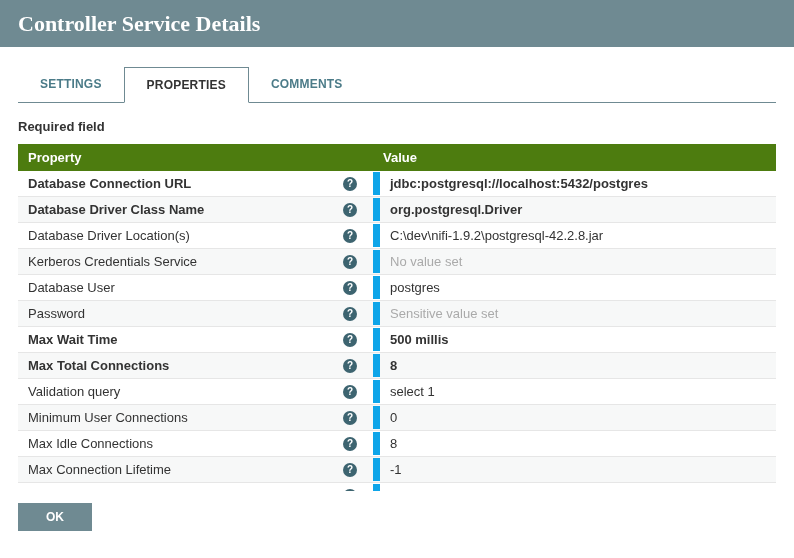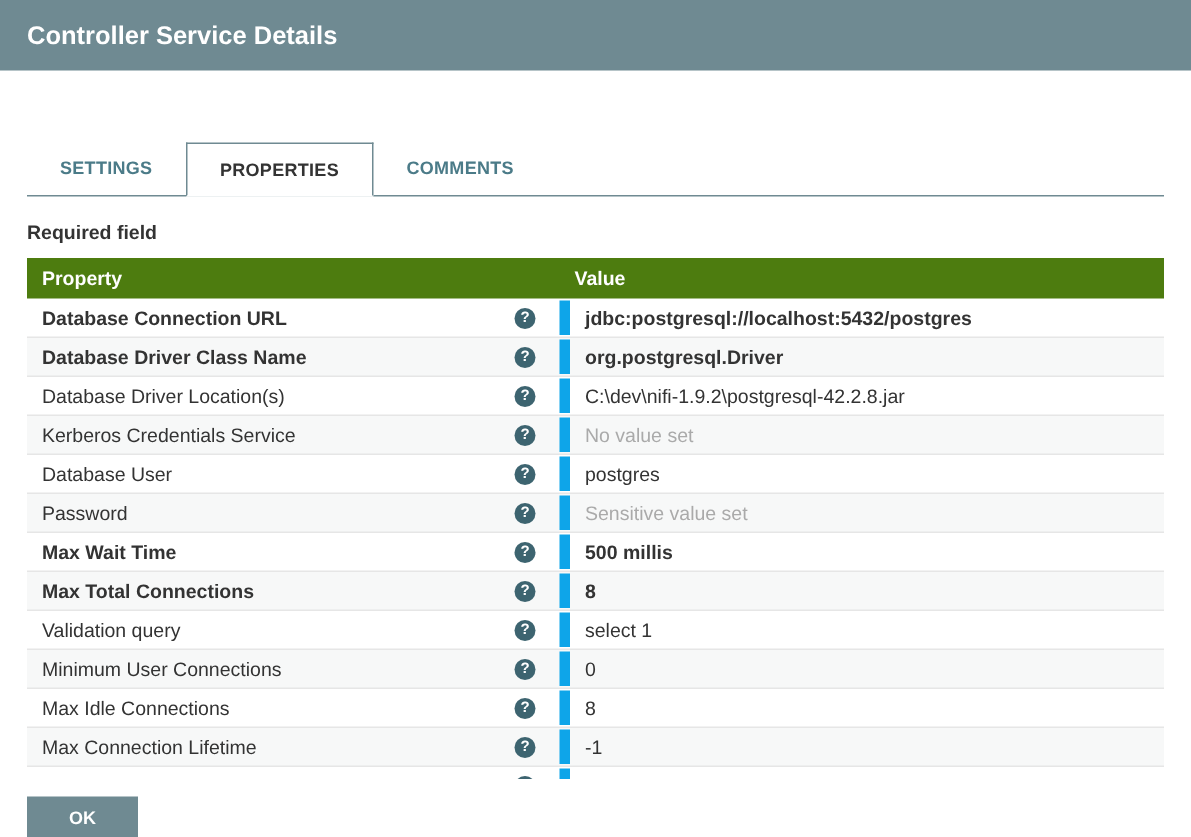--- a/index.html
+++ b/index.html
@@ -13,26 +13,26 @@
   }
   .header {
     background: #6f8a92;
     color: #fff;
     padding: 14px 18px;
     height: 47px;
     display: flex;
     align-items: center;
   }
   .header h1 {
-    font-size: 17px;
-    font-weight: bold;
+    font-size: 22px;
+    font-weight: bold;
+    font-family: Liberation Serif, serif;
   }
   .content {
     padding: 20px 18px 0 18px;
-    margin-top: 28px;
   }
   .tabs {
     display: flex;
     border-bottom: 1px solid #6f8a92;
     margin-bottom: 16px;
   }
   .tab {
     padding: 10px 22px;
     font-size: 12px;
     font-weight: bold;

